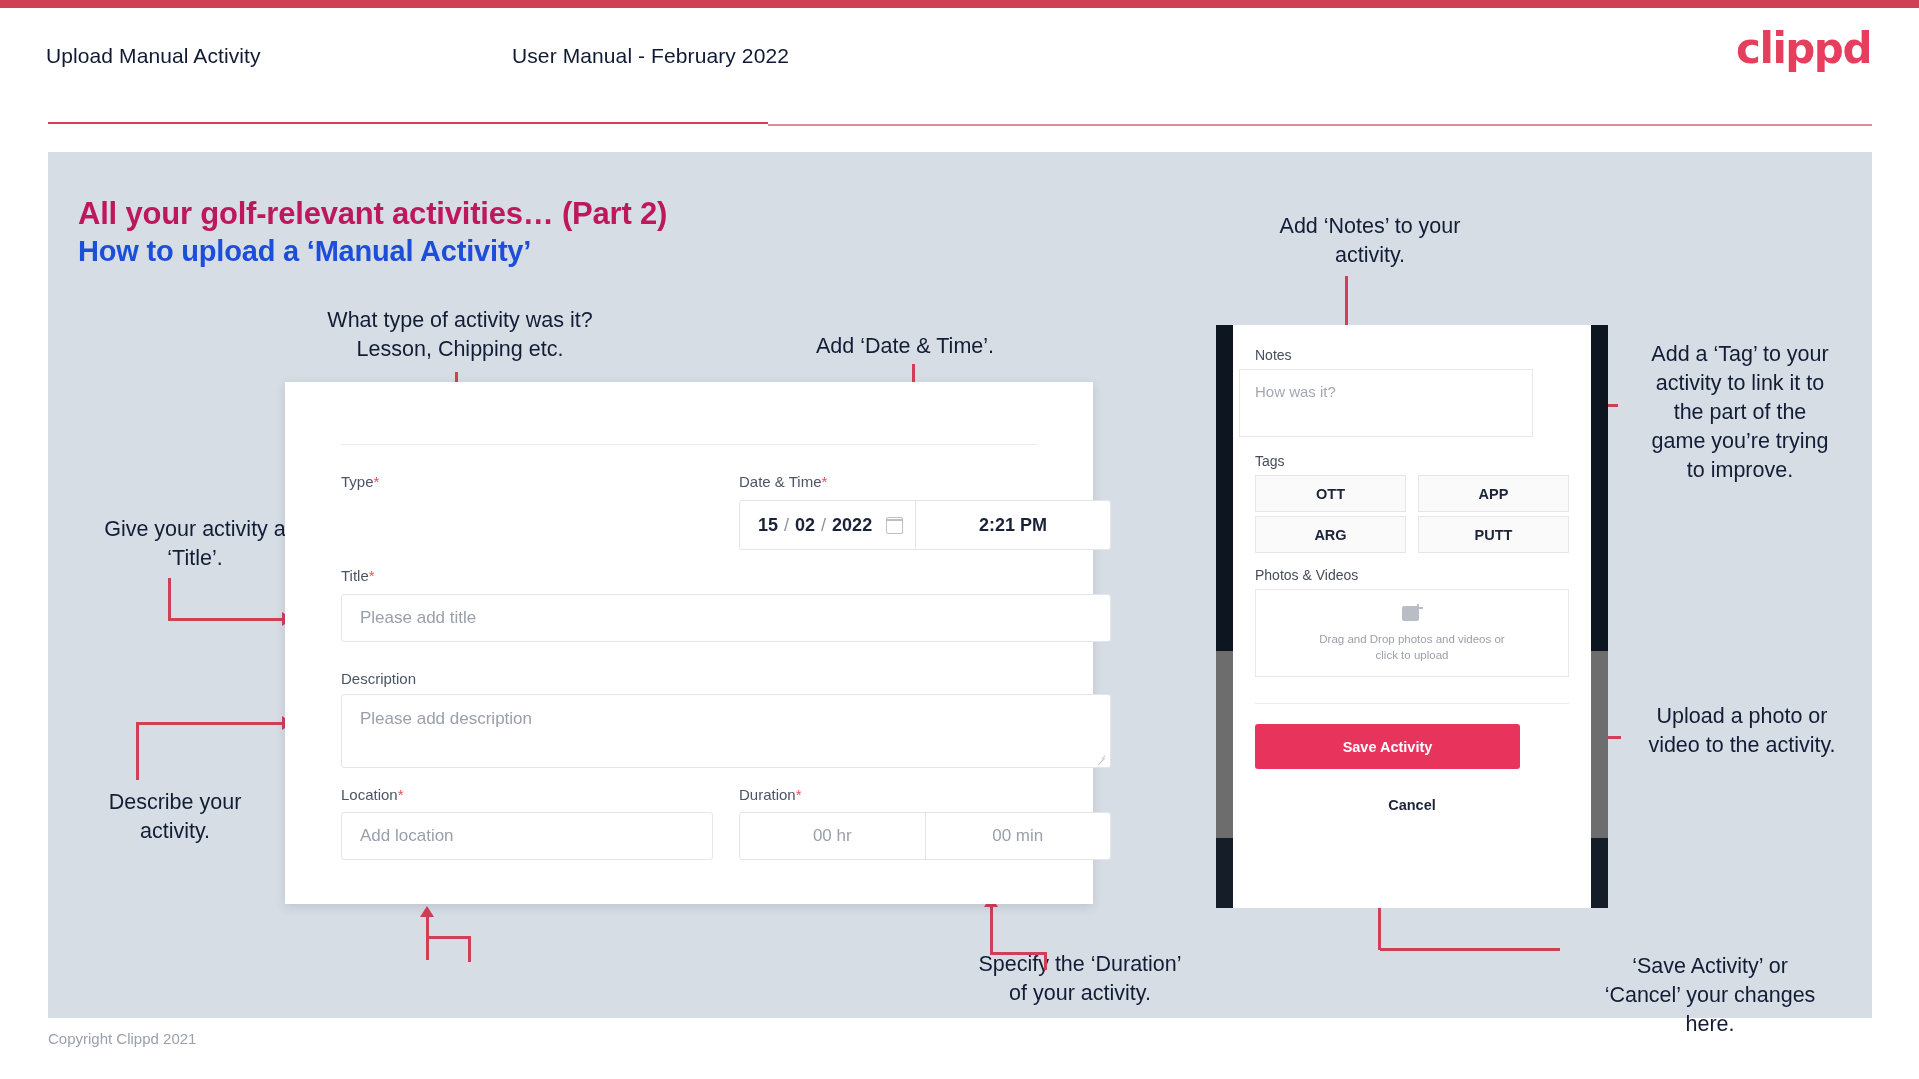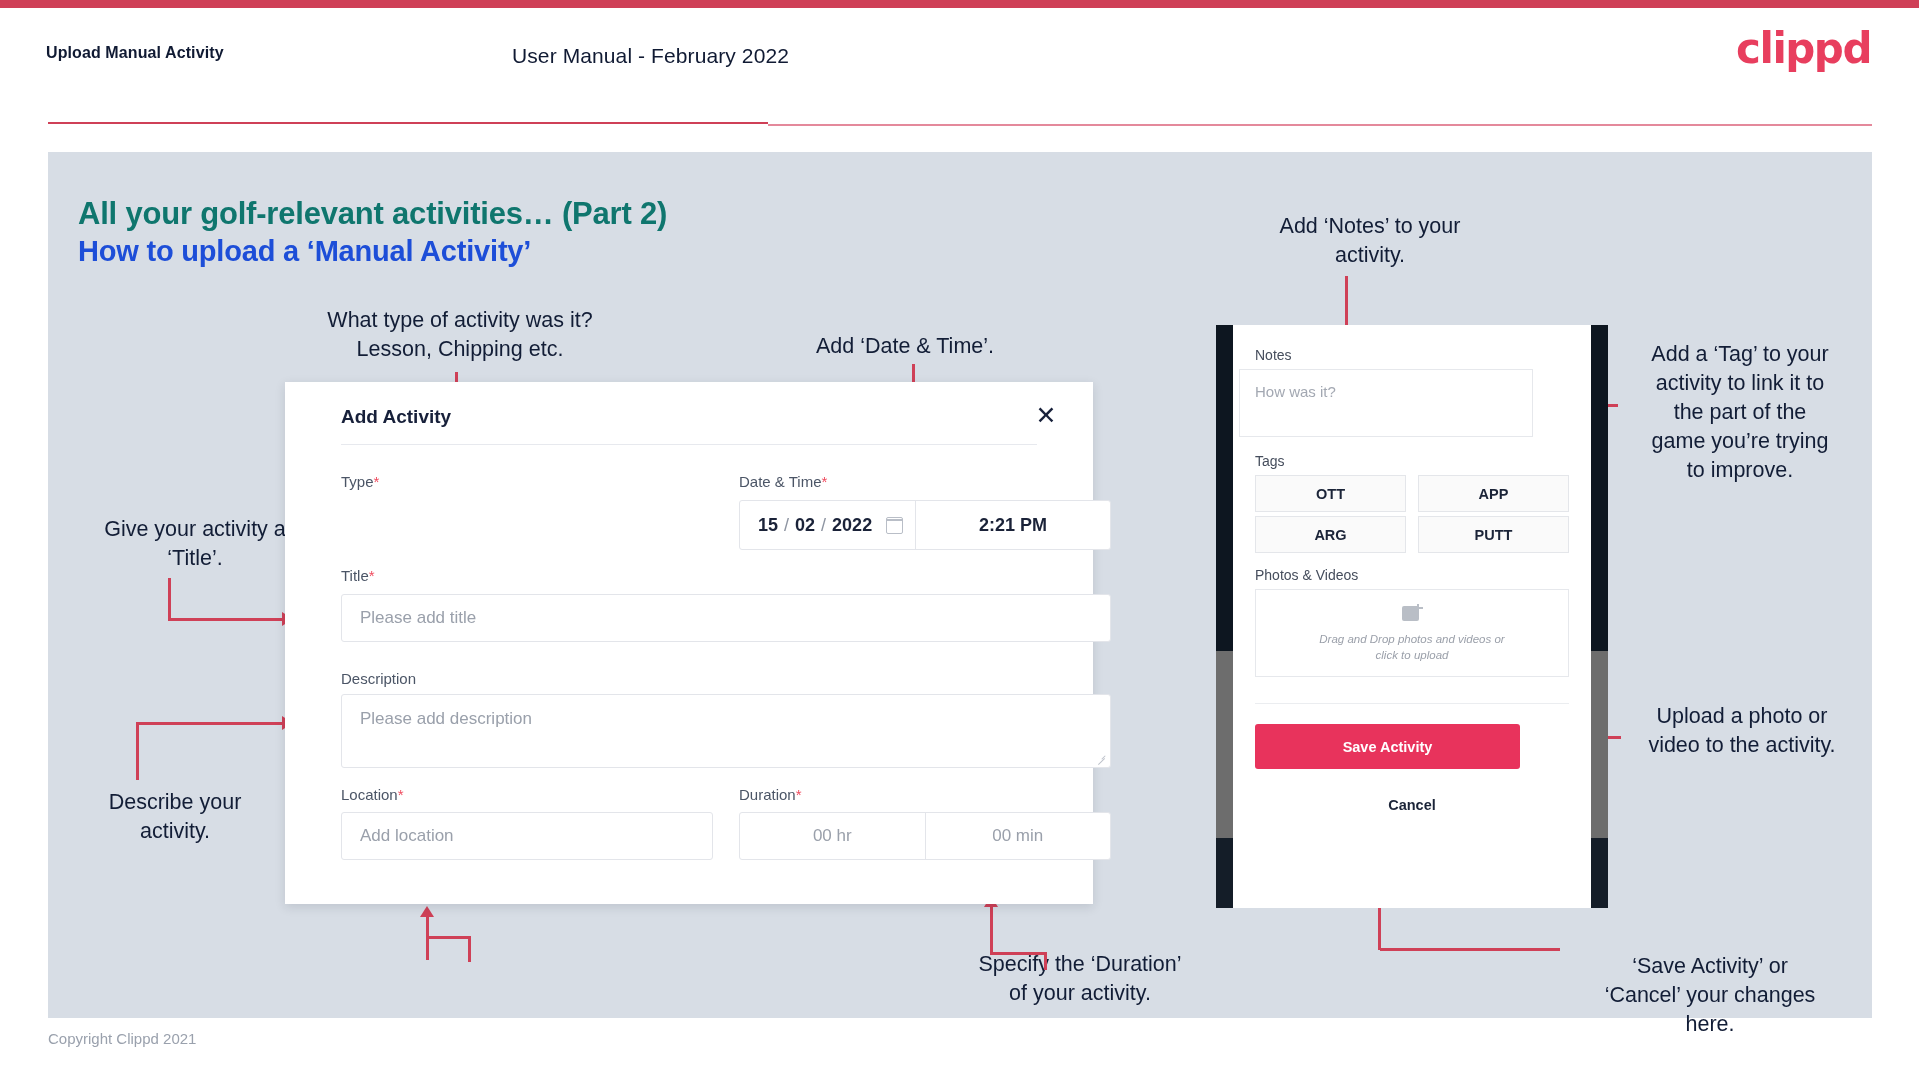--- a/index.html
+++ b/index.html
@@ -13,21 +13,21 @@
 
   
   .top-bar {
     position: absolute; left: 0; top: 0; width: 1919px; height: 8px;
     background: #cf4057;
   }
 
   
   .hdr-title {
     position: absolute; left: 46px; top: 44px;
-    font-size: 16px; color: #101a33; font-weight: 700; letter-spacing: .1px;
+    font-size: 21px; color: #101a33; font-weight: 400; letter-spacing: .1px;
   }
   .hdr-sub {
     position: absolute; left: 512px; top: 44px;
     font-size: 21px; color: #101a33; font-weight: 400; letter-spacing: .1px;
   }
   .logo {
     position: absolute; right: 48px; top: 24px;
     font-size: 42px; font-weight: 700; color: #e83e5e;
     letter-spacing: -1.5px; font-family: "DejaVu Sans", sans-serif;
   }
@@ -38,21 +38,21 @@
   .hdr-rule.pale { top: 124px; background: #e4899b; height: 2px; }
 
   
   .slide {
     position: absolute; left: 48px; top: 152px;
     width: 1824px; height: 866px;
     background: #d7dde5;
   }
   .slide-title {
     position: absolute; left: 78px; top: 196px;
-    font-size: 31px; font-weight: 700; color: #0f766e; letter-spacing: -.2px;
+    font-size: 31px; font-weight: 700; color: #be185d; letter-spacing: -.2px;
   }
   .slide-subtitle {
     position: absolute; left: 78px; top: 235px;
     font-size: 29px; font-weight: 700; color: #1d4ed8; letter-spacing: -.2px;
   }
 
   
   .anno {
     position: absolute;
     font-size: 21.5px; line-height: 29px; color: #121d36;
@@ -190,21 +190,21 @@
     font-size: 15px; color: #a3a8b2;
   }
   .ph-box .ph { padding: 13px 0 0 15px; }
   .tag {
     position: absolute; border: 1px solid #e4e6ea; background: #fafafa;
     display: flex; align-items: center; justify-content: center;
     font-size: 14.5px; font-weight: 700; color: #1b2438;
   }
   .drop {
     position: absolute; border: 1px solid #e6e8ec; background: #fff;
-    display: flex; flex-direction: column; align-items: center; justify-content: center; font-style: italic;
+    display: flex; flex-direction: column; align-items: center; justify-content: center;
   }
   .drop-ic {
     width: 21px; height: 18px; position: relative; margin-bottom: 9px;
   }
   .drop-ic .base {
     position: absolute; left: 0; top: 2px; width: 17px; height: 15px;
     background: #b9bec6; border-radius: 2px;
   }
   .drop-ic .plus {
     position: absolute; right: 0; top: 0; width: 9px; height: 9px;
@@ -324,24 +324,20 @@
   <div class="ln lnh" style="left:1571px;top:736px;width:50px"></div>
   <div class="ln lnv" style="left:1569px;top:665px;height:72px"></div>
   <div class="ln lnh" style="left:1525px;top:665px;width:46px"></div>
   <div class="arw arw-l" style="left:1514px;top:659px"></div>
 
   <div class="ln lnh" style="left:1380px;top:948px;width:180px"></div>
   <div class="ln lnv" style="left:1378px;top:852px;height:98px"></div>
   <div class="arw arw-u" style="left:1372px;top:842px"></div>
 
   <div class="dialog">
-    <div class="dlg-head">
-      <div class="dlg-title">Add Activity</div>
-      <div class="dlg-close">✕</div>
-    </div>
     <div class="dlg-divider"></div>
 
     <div class="fld-label" style="left:56px;top:91px">
       <span>Type</span><span class="req">*</span>
     </div>
 
     <div class="fld-label" style="left:454px;top:91px">
       <span>Date &amp; Time</span><span class="req">*</span>
     </div>
     <div class="date-wrap" style="left:454px;top:118px;width:372px;height:50px">

